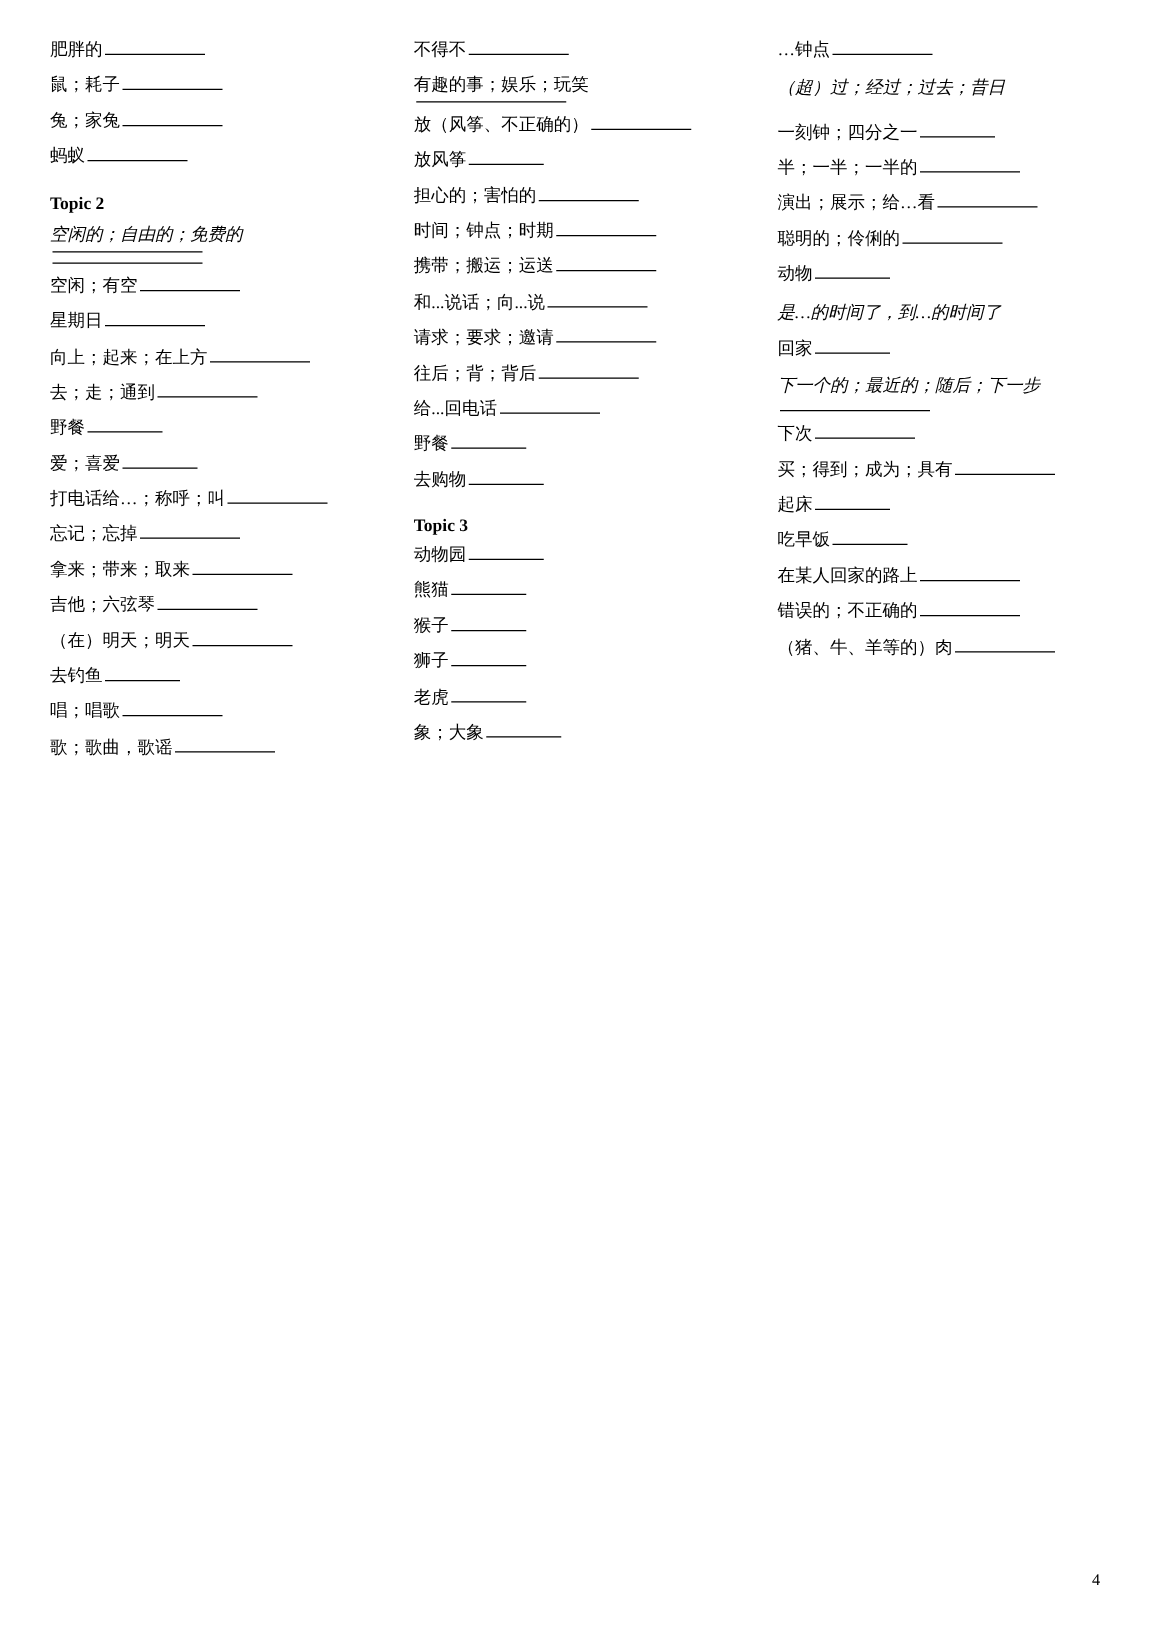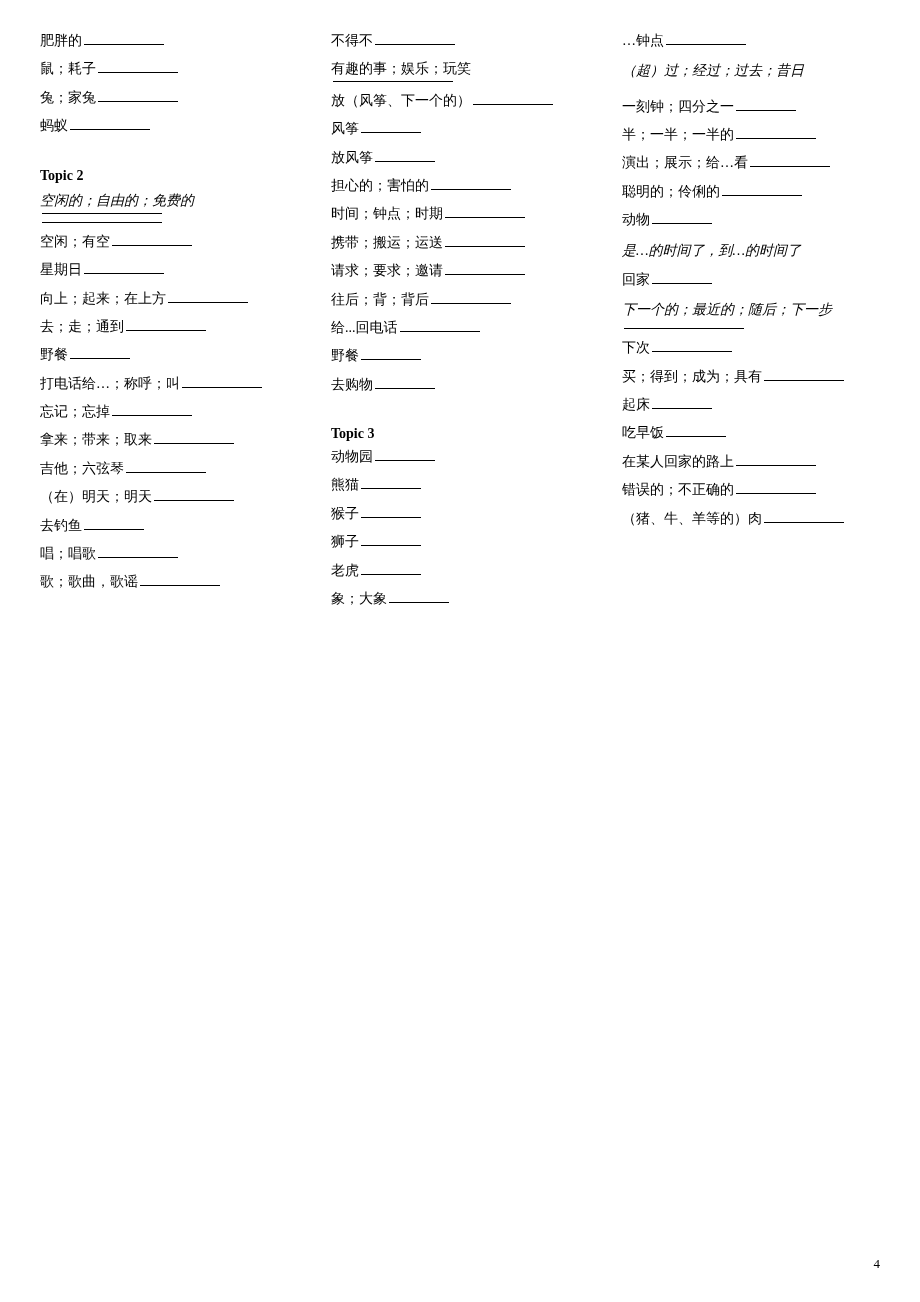--- a/index.html
+++ b/index.html
@@ -54,21 +54,21 @@
     }
     .blank-medium {
       min-width: 80px;
     }
     .blank-short {
       min-width: 60px;
     }
     .topic-heading {
       font-weight: bold;
       margin-bottom: 4px;
-      margin-top: 12px;
+      margin-top: 0;
       font-size: 14px;
     }
     .page-number {
       position: absolute;
       bottom: 30px;
       right: 40px;
       font-size: 13px;
     }
     .wide-entry {
       line-height: 1.8;
@@ -120,20 +120,24 @@
     </div>
     <div class="entry">
       <span class="entry-text">去；走；通到</span>
         <span class="blank blank-medium"></span>
     </div>
     <div class="entry">
       <span class="entry-text">野餐</span>
         <span class="blank blank-short"></span>
     </div>
     <div class="entry">
+      <span class="entry-text">爱；喜爱</span>
+        <span class="blank blank-short"></span>
+    </div>
+    <div class="entry">
       <span class="entry-text">打电话给…；称呼；叫</span>
         <span class="blank blank-medium"></span>
     </div>
     <div class="entry">
       <span class="entry-text">忘记；忘掉</span>
         <span class="blank blank-medium"></span>
     </div>
     <div class="entry">
       <span class="entry-text">拿来；带来；取来</span>
         <span class="blank blank-medium"></span>
@@ -163,41 +167,41 @@
   <div class="column">
     <div class="entry">
       <span class="entry-text">不得不</span>
         <span class="blank blank-medium"></span>
     </div>
     <div class="entry">
       <span class="entry-text">有趣的事；娱乐；玩笑</span>
         <span class="blank blank-long"></span>
     </div>
     <div class="entry">
-      <span class="entry-text">放（风筝、下一个的）</span>
-        <span class="blank blank-medium"></span>
-    </div>
-    <div class="entry">
-      <span class="entry-text">风筝</span>
-        <span class="blank blank-short"></span>
+      <span class="entry-text">放（风筝、不正确的）</span>
+        <span class="blank blank-medium"></span>
     </div>
     <div class="entry">
       <span class="entry-text">放风筝</span>
         <span class="blank blank-short"></span>
     </div>
     <div class="entry">
       <span class="entry-text">担心的；害怕的</span>
         <span class="blank blank-medium"></span>
     </div>
     <div class="entry">
       <span class="entry-text">时间；钟点；时期</span>
         <span class="blank blank-medium"></span>
     </div>
     <div class="entry">
       <span class="entry-text">携带；搬运；运送</span>
+        <span class="blank blank-medium"></span>
+    </div>
+    <div class="entry">
+      <span class="entry-text">和...说话；向...说</span>
         <span class="blank blank-medium"></span>
     </div>
     <div class="entry">
       <span class="entry-text">请求；要求；邀请</span>
         <span class="blank blank-medium"></span>
     </div>
     <div class="entry">
       <span class="entry-text">往后；背；背后</span>
         <span class="blank blank-medium"></span>
     </div>

